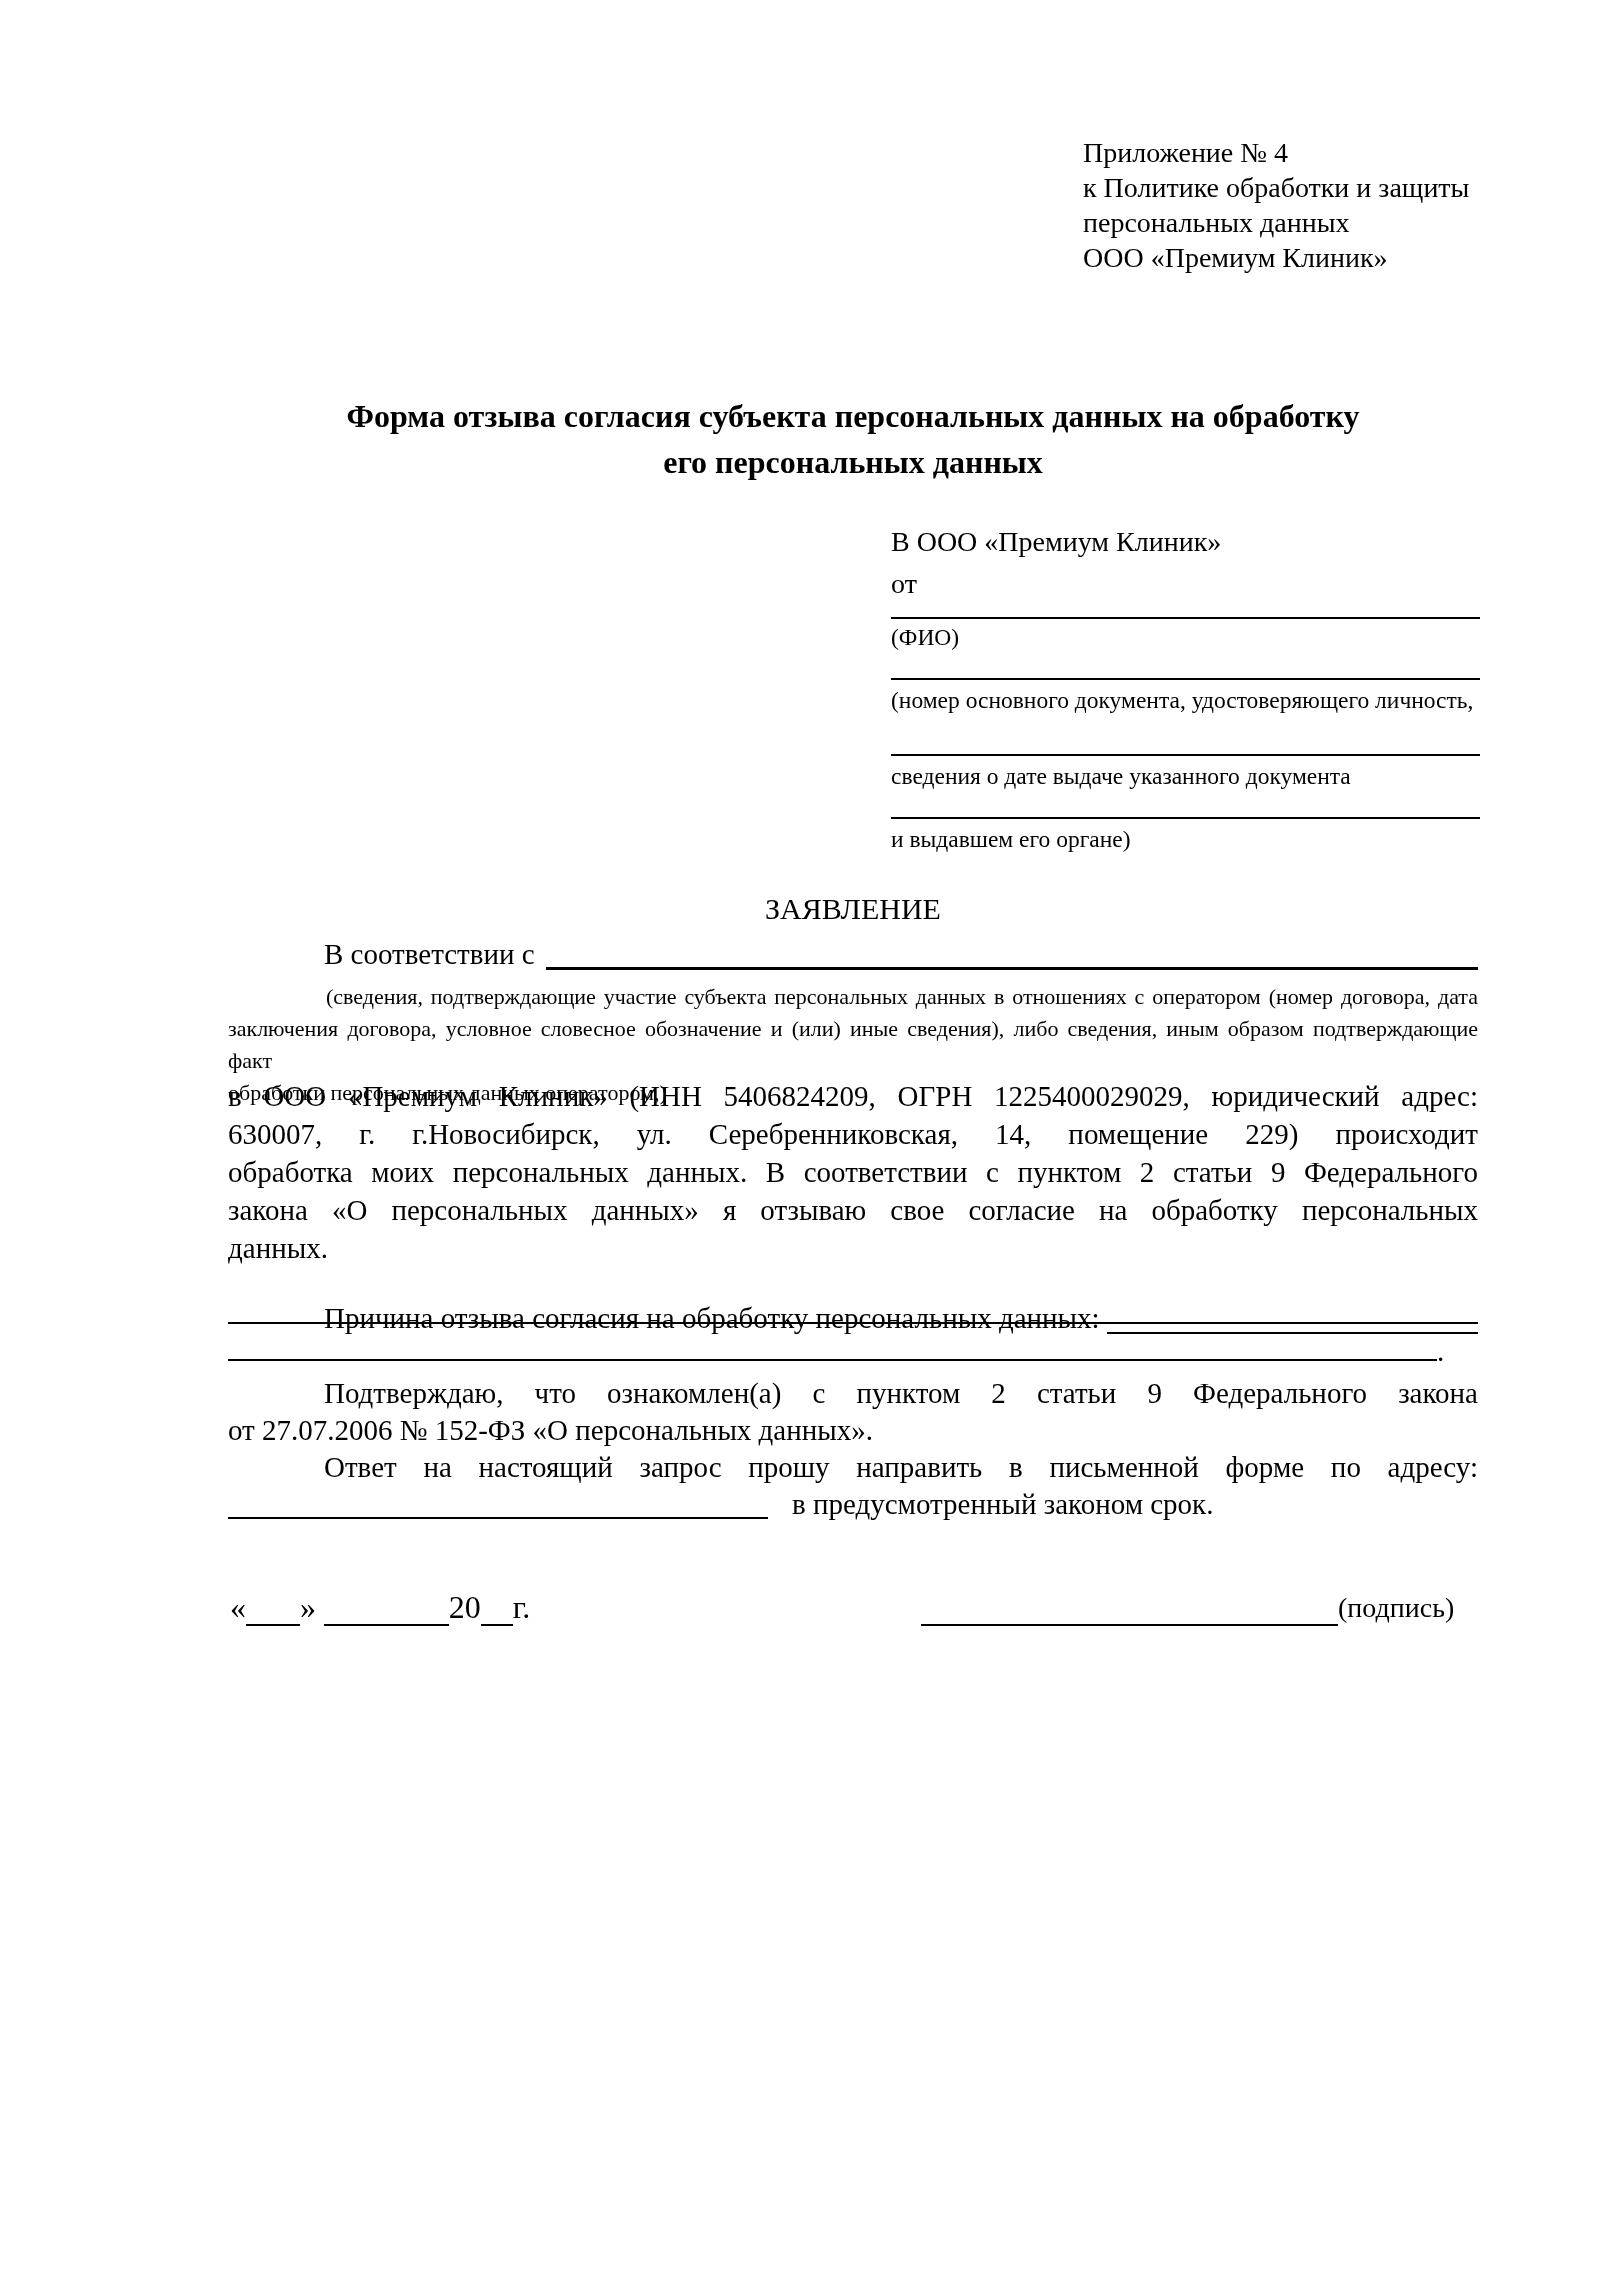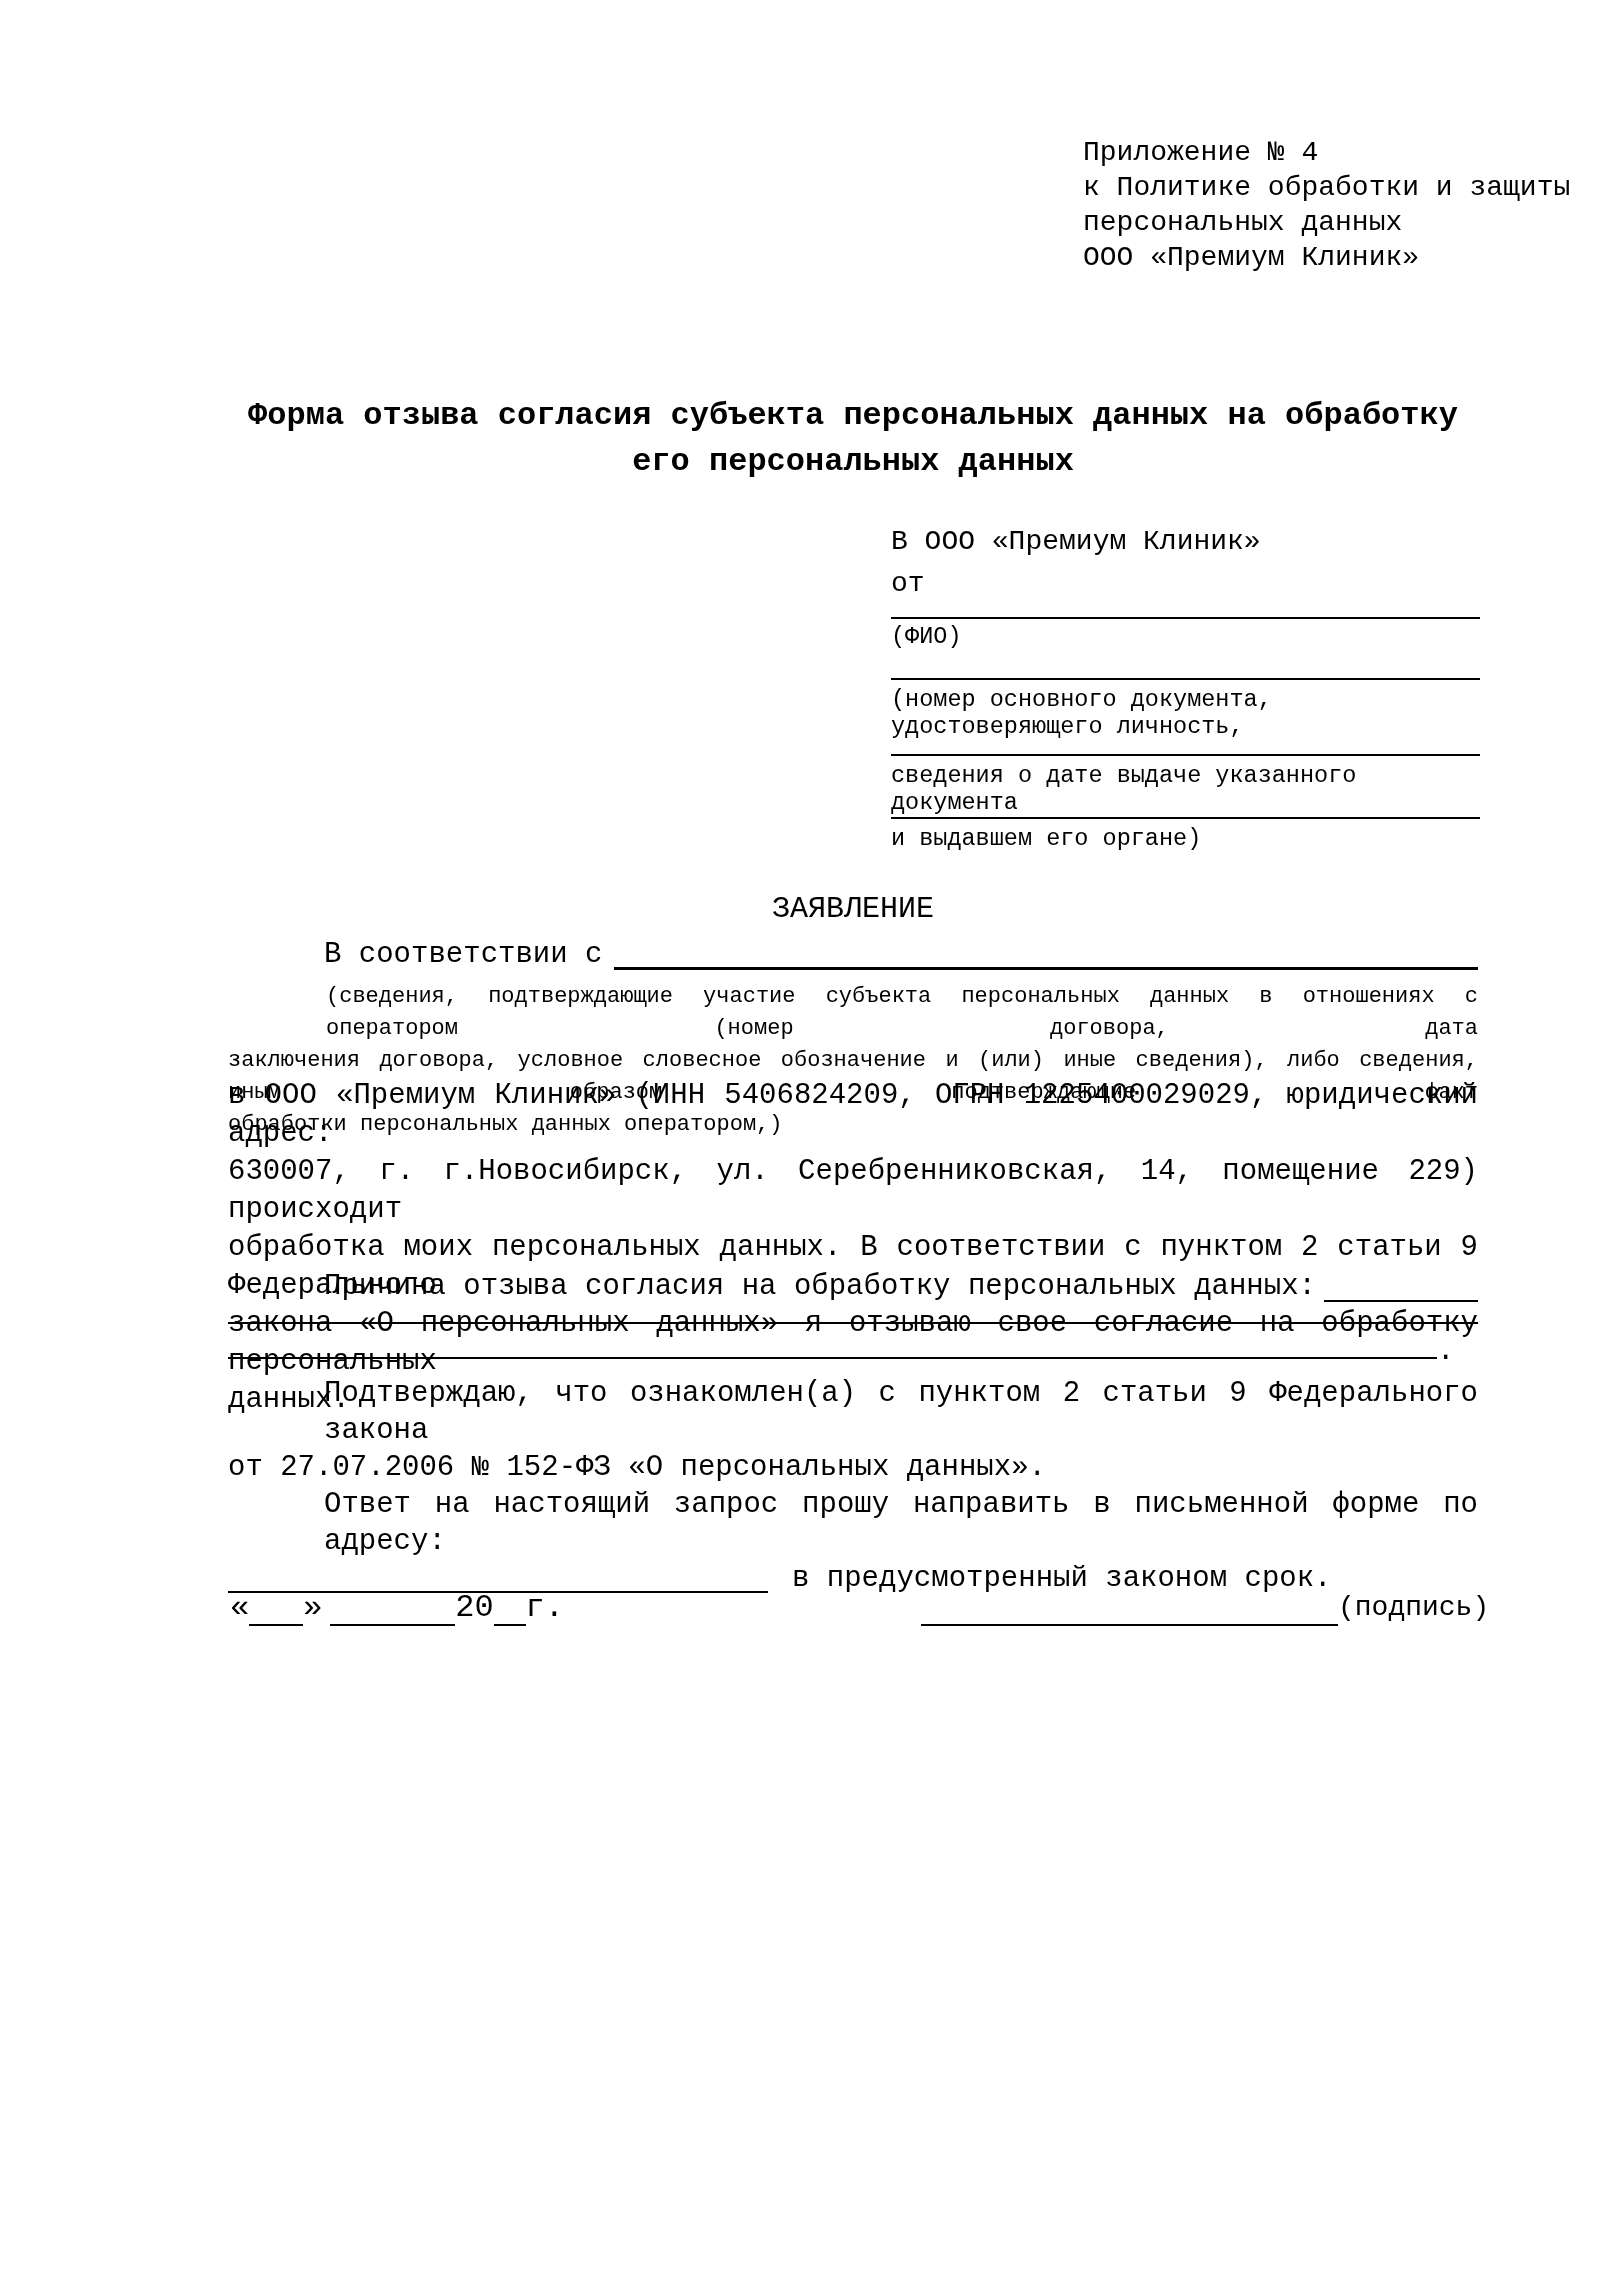--- a/index.html
+++ b/index.html
@@ -2,21 +2,21 @@
 <html lang="ru"><head>
 <meta charset="utf-8">
 <style>
   * { margin: 0; padding: 0; box-sizing: border-box; }
   html, body { background: #ffffff; }
   .page {
     position: relative;
     width: 1621px;
     height: 2293px;
     background: #ffffff;
-    font-family: Liberation Mono, monospace;
+    font-family: Liberation Serif, serif;
     color: #000000;
     overflow: hidden;
   }
 
   
   .appendix {
     position: absolute;
     left: 1083px;
     top: 135px;
     font-size: 28px;
@@ -99,21 +99,21 @@
     width: 1250px;
     font-size: 29px;
     line-height: 38px;
   }
   .just { text-align: justify; text-align-last: justify; }
 
   
   .reason {
     position: absolute;
     left: 228px;
-    top: 1268px;
+    top: 1300px;
     width: 1250px;
     font-size: 29px;
     line-height: 37px;
     display: flex;
   }
   .reason-label { padding-left: 96px; white-space: nowrap; }
   .reason .hfill { border-bottom: 2.9px solid #000; margin-left: 7.8px; }
 
   
   .blank-full {

